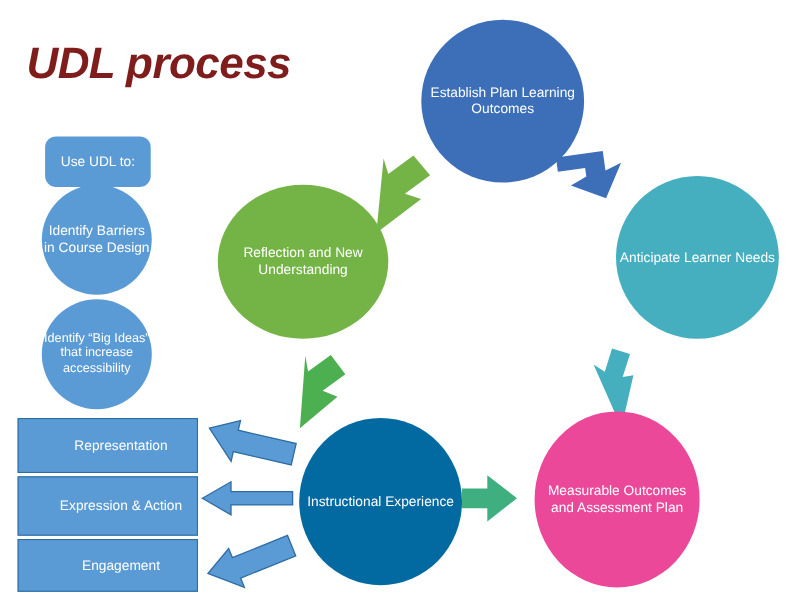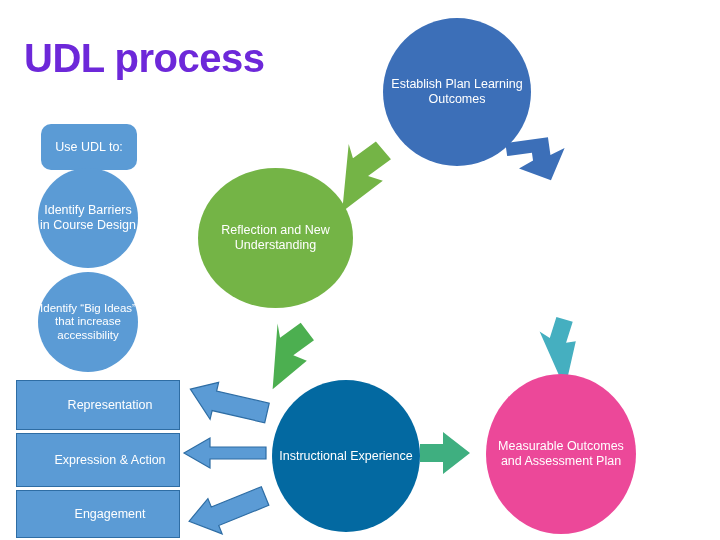--- a/index.html
+++ b/index.html
@@ -16,24 +16,25 @@
     height: 540px;
     background: #ffffff;
     overflow: hidden;
   }
   #slide-title {
     position: absolute;
     left: 24px;
     top: 38px;
     font-size: 40px;
     font-weight: bold;
-    color: #6d28d9;
+    color: #7f1d1d;
     letter-spacing: -0.5px;
     line-height: 1;
     white-space: nowrap;
+    font-style: italic;
   }
   .node {
     position: absolute;
     display: flex;
     align-items: center;
     justify-content: center;
     text-align: center;
     color: #ffffff;
     box-sizing: border-box;
   }
@@ -142,20 +143,23 @@
 
     <g>
       <path d="M 188 506 L 214 492 L 214 501 L 268 501 L 268 521 L 214 521 L 214 530 Z" fill="#5B9BD5" stroke="#2E6DA4" stroke-width="1.2" transform="rotate(-22 228 511)"></path>
     </g>
   </svg>
 
   <div class="node circle" id="node-establish">
     <span class="node-label">Establish Plan Learning Outcomes</span>
   </div>
 
+  <div class="node circle" id="node-anticipate">
+    <span class="node-label">Anticipate Learner Needs</span>
+  </div>
 
   <div class="node circle" id="node-measurable">
     <span class="node-label">Measurable Outcomes and Assessment Plan</span>
   </div>
 
   <div class="node circle" id="node-instructional">
     <span class="node-label">Instructional Experience</span>
   </div>
 
   <div class="node circle" id="node-reflection">

